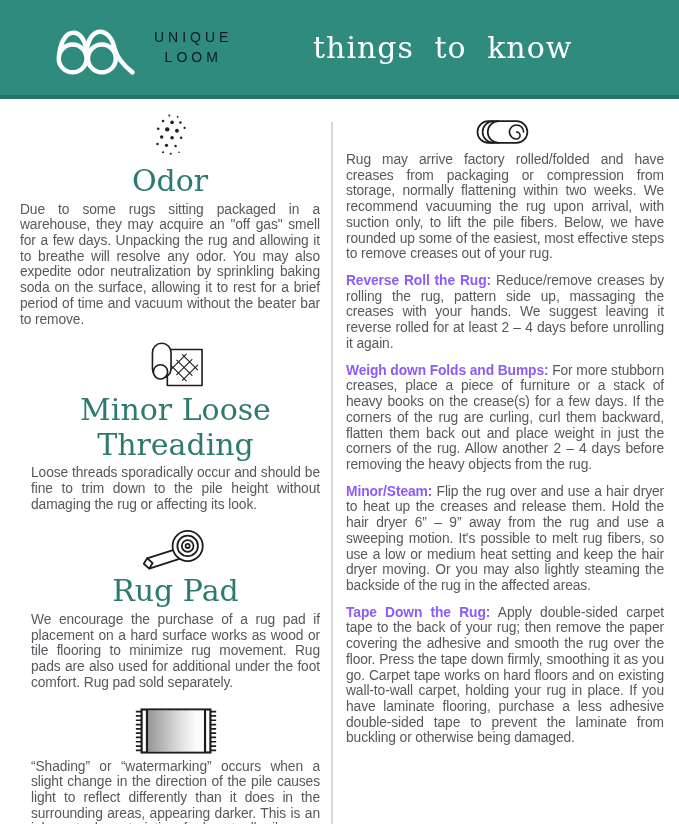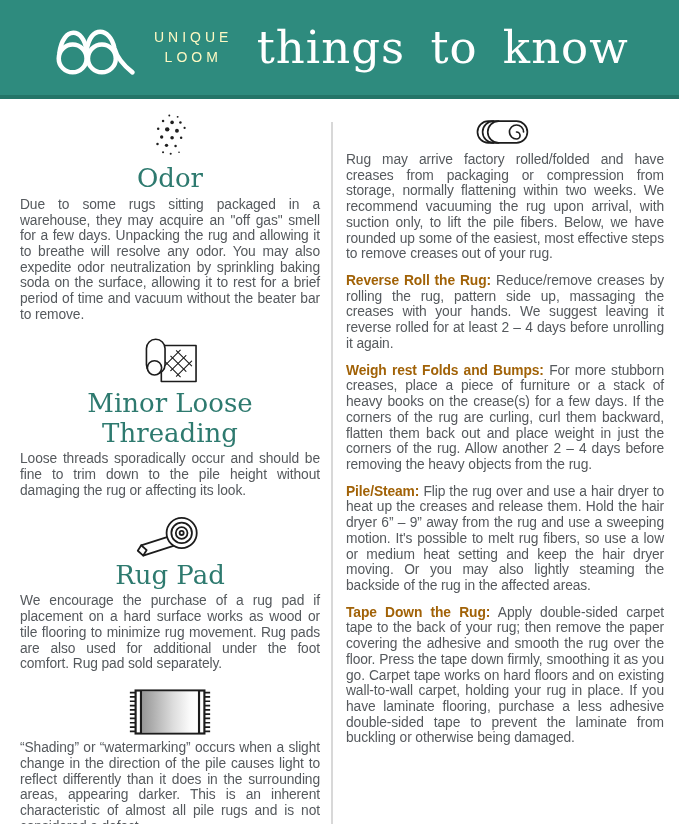--- a/index.html
+++ b/index.html
@@ -8,46 +8,46 @@
     font-family:"Liberation Sans", sans-serif;
   }
   
   .header {
     height:99px; background:#2e8b7e; border-bottom:4px solid #247568;
     display:flex; align-items:center; box-sizing:border-box;
   }
   .brand { display:flex; align-items:center; gap:10px; margin-left:50px; flex:none; }
   .brand svg { width:94px; height:64px; display:block; }
   .brand-text {
-    color:#fef9c3; display:flex; flex-direction:column; align-items:center;
+    color:#0f172a; display:flex; flex-direction:column; align-items:center;
     font-size:14px; letter-spacing:4px; line-height:1.4; font-weight:400;
   }
   .page-title {
     flex:1; margin:0; padding-right:26px; text-align:center; color:#ffffff;
-    font-family:"DejaVu Serif", serif; font-weight:400; font-size:45px;
+    font-family:"DejaVu Serif", serif; font-weight:400; font-size:30px;
     letter-spacing:1px; word-spacing:10px;
   }
   
   .content { display:flex; padding:13px 15px 0 20px; box-sizing:border-box; }
   .col-left  { width:300px; flex:none; }
   .divider   { flex:none; width:2px; background:#d8d8d8; margin:10px 13px 8px 11px; }
   .col-right { flex:1; min-width:0; }
-  .info-section + .info-section { margin-top:12px; }
+  .info-section + .info-section { margin-top:12px;margin-left:11px; }
   .icon-wrap { display:flex; justify-content:center; }
   .icon-wrap svg { display:block; }
   .sec-head {
     font-family:"DejaVu Serif", serif; font-weight:400; color:#2e7a6f;
-    font-size:26px; text-align:center; margin:2px 0 3px; line-height:1.15;
+    font-size:30px; text-align:center; margin:2px 0 3px; line-height:1.15;
   }
   .body {
     font-size:13.8px; line-height:1.14; color:#55595d; text-align:justify;
     margin:0; letter-spacing:-0.1px;
   }
   .tip { margin-top:11px; }
-  .tip b { color:#a16207; font-weight:700; }
+  .tip b { color:#8b5cf6; font-weight:700; }
   .ic { stroke:#1c1c1c; stroke-width:2.6; fill:none; stroke-linejoin:round; stroke-linecap:round; }
   .icf { stroke:#1c1c1c; stroke-width:2.6; fill:#ffffff; stroke-linejoin:round; }
 </style>
 </head>
 <body>
 
 <div class="header">
   <div class="brand">
     <svg viewBox="0 0 130 92" aria-hidden="true">
       <g fill="none" stroke="#ffffff" stroke-width="6.5" stroke-linecap="round">
@@ -170,21 +170,21 @@
           <path class="icf" d="M 24 13 L 68 13 A 17 17 0 0 1 68 47 L 24 47 A 17 17 0 0 1 24 13 Z"></path>
           <path class="ic" d="M 32 13 A 17 17 0 0 0 32 47"></path>
           <path class="ic" d="M 40 13 A 17 17 0 0 0 40 47"></path>
           <path class="ic" d="M 79 30 A 11 11 0 1 0 68 41 A 5.5 5.5 0 1 0 68 30"></path>
         </svg>
       </div>
       <p class="body">Rug may arrive factory rolled/folded and have creases from packaging or compression from storage, normally flattening within two weeks. We recommend vacuuming the rug upon arrival, with suction only, to lift the pile fibers. Below, we have rounded up some of the easiest, most effective steps to remove creases out of your rug.</p>
 
       <p class="body tip"><b>Reverse Roll the Rug:</b> <span>Reduce/remove creases by rolling the rug, pattern side up, massaging the creases with your hands. We suggest leaving it reverse rolled for at least 2 – 4 days before unrolling it again.</span></p>
 
-      <p class="body tip"><b>Weigh rest Folds and Bumps:</b> <span>For more stubborn creases, place a piece of furniture or a stack of heavy books on the crease(s) for a few days. If the corners of the rug are curling, curl them backward, flatten them back out and place weight in just the corners of the rug. Allow another 2 – 4 days before removing the heavy objects from the rug.</span></p>
+      <p class="body tip"><b>Weigh down Folds and Bumps:</b> <span>For more stubborn creases, place a piece of furniture or a stack of heavy books on the crease(s) for a few days. If the corners of the rug are curling, curl them backward, flatten them back out and place weight in just the corners of the rug. Allow another 2 – 4 days before removing the heavy objects from the rug.</span></p>
 
-      <p class="body tip"><b>Pile/Steam:</b> <span>Flip the rug over and use a hair dryer to heat up the creases and release them. Hold the hair dryer 6” – 9” away from the rug and use a sweeping motion. It's possible to melt rug fibers, so use a low or medium heat setting and keep the hair dryer moving. Or you may also lightly steaming the backside of the rug in the affected areas.</span></p>
+      <p class="body tip"><b>Minor/Steam:</b> <span>Flip the rug over and use a hair dryer to heat up the creases and release them. Hold the hair dryer 6” – 9” away from the rug and use a sweeping motion. It's possible to melt rug fibers, so use a low or medium heat setting and keep the hair dryer moving. Or you may also lightly steaming the backside of the rug in the affected areas.</span></p>
 
       <p class="body tip"><b>Tape Down the Rug:</b> <span>Apply double-sided carpet tape to the back of your rug; then remove the paper covering the adhesive and smooth the rug over the floor. Press the tape down firmly, smoothing it as you go. Carpet tape works on hard floors and on existing wall-to-wall carpet, holding your rug in place. If you have laminate flooring, purchase a less adhesive double-sided tape to prevent the laminate from buckling or otherwise being damaged.</span></p>
     </section>
 
   </div>
 </div>
 
 </body></html>

